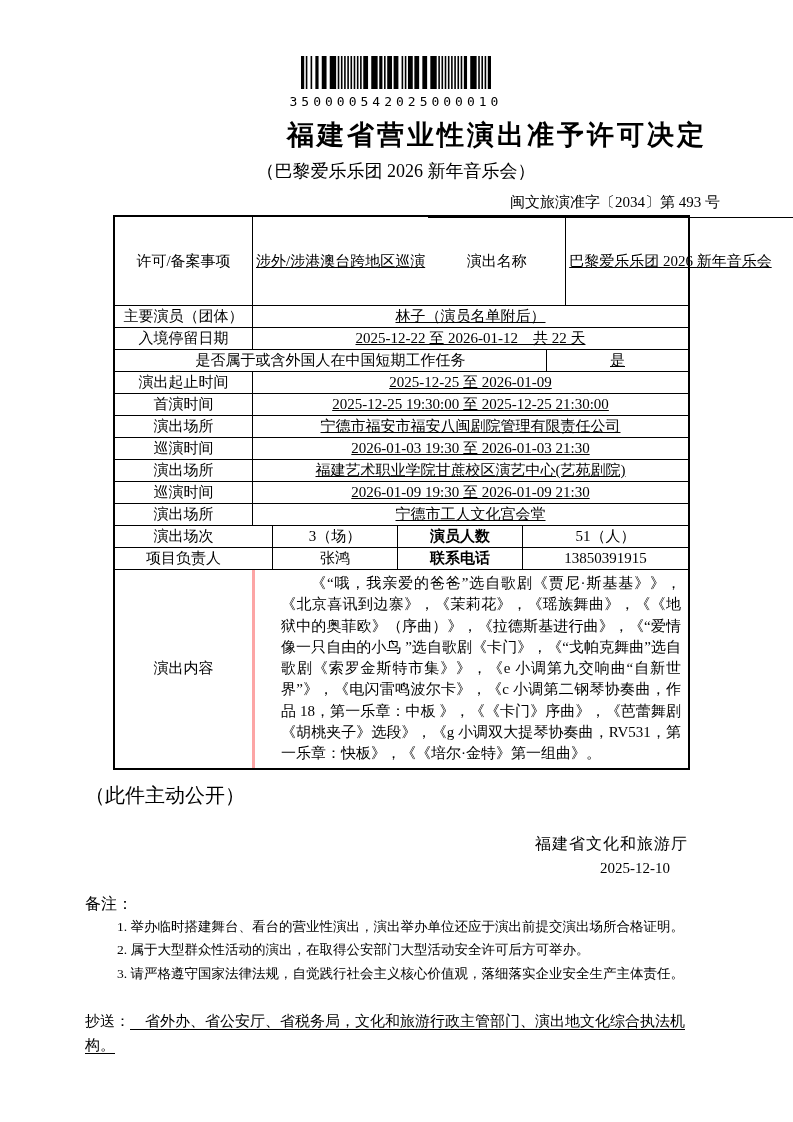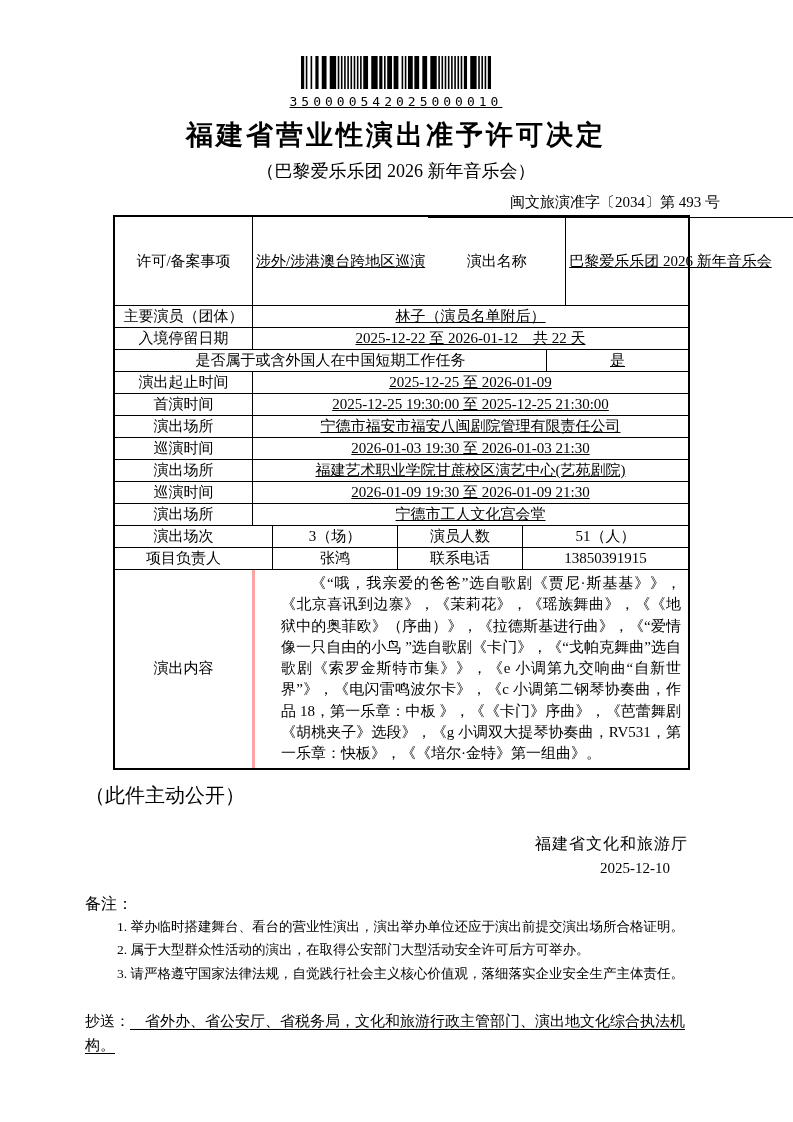--- a/index.html
+++ b/index.html
@@ -6,30 +6,30 @@
   html,body { background:#ffffff; }
   body {
     width:793px; height:1122px; position:relative;
     font-family:"Liberation Serif", serif;
     color:#000;
   }
   .sheet { width:793px; height:1122px; overflow:hidden; }
   .content { margin-left:85px; width:622px; }
 
   
-  .barcode-block { margin-top:56px; text-align:center;text-decoration:underline; }
+  .barcode-block { margin-top:56px; text-align:center; }
   .barcode-svg { display:inline-block; }
   .barcode-number {
     font-family:"DejaVu Sans Mono", monospace;
     font-size:13px; letter-spacing:4px; margin-top:1px;
   }
 
   
   .doc-title {
-    text-align:center; margin-top:8px;
+    text-align:right; margin-top:8px;
     font-family:"Liberation Sans", sans-serif;
     font-weight:bold; font-size:27px; letter-spacing:3px;
   }
   .doc-subtitle { text-align:center; margin-top:6px; font-size:18px; }
   .doc-number { text-align:right; margin-top:10px; font-size:15px; padding-right:-6px; margin-right:-13px; }
 
   
   .ptable { margin-left:28px; margin-top:3px; width:577px; border:2px solid #000; font-size:15px; }
   .trow { display:flex; border-top:1px solid #000; align-items:stretch; }
   .trow:first-child, .subrows .trow:first-child { border-top:none; }
@@ -44,21 +44,21 @@
 
   .top-section { display:flex; border-top:none; }
   .subrows { flex:0 0 432px; display:flex; flex-direction:row; }
   .subrows .trow { flex:1 0 auto; }
   .qr-cell {
     flex:1 1 auto; border-left:1px solid #000;
     display:flex; align-items:center; justify-content:center;
   }
   .wide-lbl { flex:0 0 431px; }
   .quad-c2 { flex:0 0 125px;margin-left:20px; }
-  .quad-c3 { flex:0 0 125px; }
+  .quad-c3 { flex:0 0 125px;font-weight:bold; }
   .quad-c4 { flex:1 1 auto; }
 
   .content-cell {
     flex:1 1 auto; border-left:3px solid #fca5a5;
     font-size:15px; line-height:21.3px; text-align:justify;
     padding:3px 7px 3px 26px; text-indent:2em;
   }
   .content-lblcell { flex:0 0 137px; display:flex; align-items:center; justify-content:center; }
 
   

